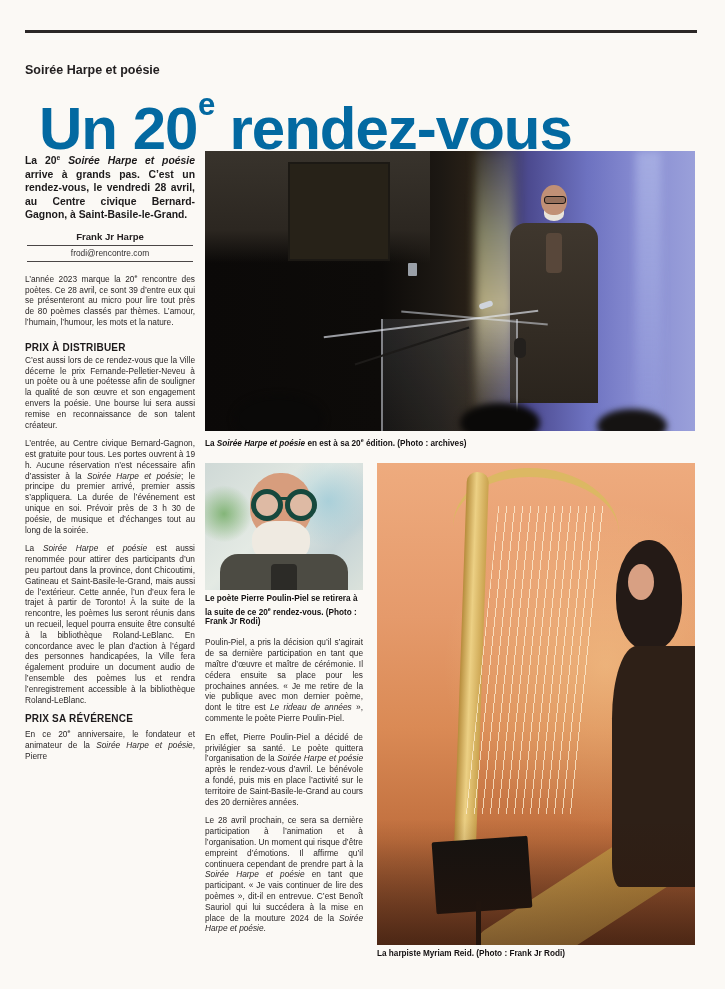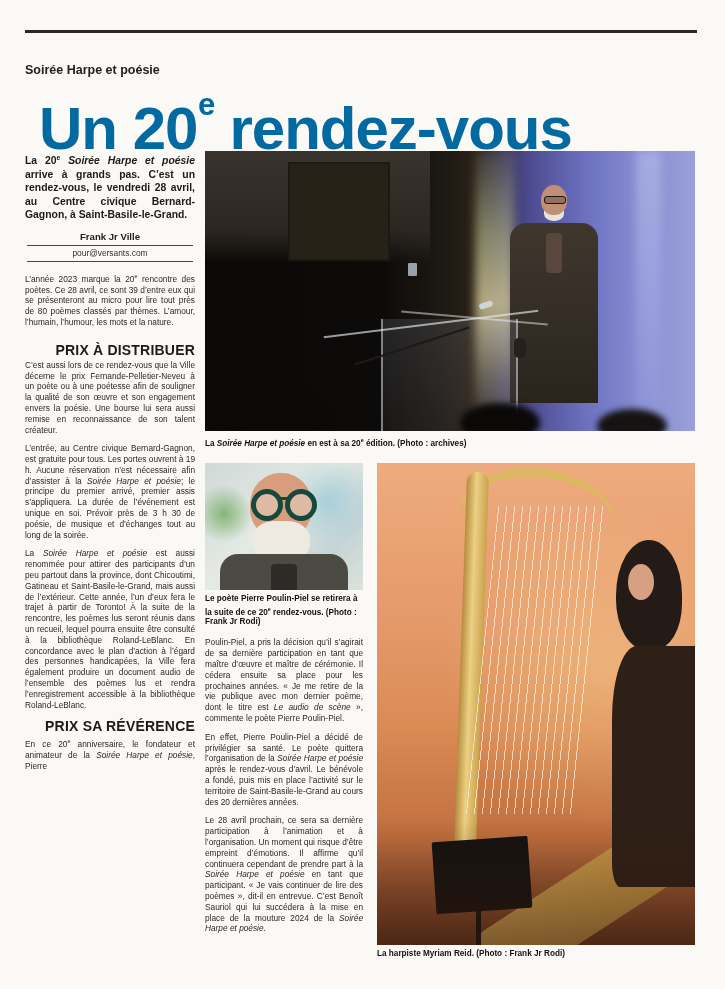--- a/index.html
+++ b/index.html
@@ -34,21 +34,21 @@
   p i{font-style:italic;}
   sup{font-size:.65em;}
   .lead{font-size:10.4px;line-height:13.5px;font-weight:700;color:#1c1a1b;margin-bottom:9px;}
   .byline{text-align:center;margin-bottom:9px;}
   .byline .name{font-size:9.6px;font-weight:800;padding-bottom:3px;}
   .byline .rule{height:1px;background:#4a4646;margin:0 2px;}
   .byline .mail{font-size:8.4px;padding:2px 0 3px 0;color:#333031;}
   .pullquote{margin:12px 2px 14px 2px;text-align:center;color:#5b5c5e;
     font-size:13.5px;line-height:18px;font-weight:700;font-style:italic;}
   .pq-attr{margin-top:0;}
-  .subhead{font-size:14px;font-weight:800;letter-spacing:.2px;color:#1d1a1b;margin:0 0 2px 0;text-align:right;}
+  .subhead{font-size:10px;font-weight:800;letter-spacing:.2px;color:#1d1a1b;margin:0 0 2px 0;}
   
   .photo{position:relative;overflow:hidden;background:#111;}
   .caption{font-size:8.2px;line-height:10px;font-weight:700;color:#131011;margin-top:4px;}
   .caption i{font-style:italic;}
   .photo1{width:490px;height:280px;background:
     linear-gradient(90deg,#0b0908 0%,#0d0b09 36%,#1c1813 48%,#2a2117 55%,#4c4a8f 66%,#6d72c0 78%,#868bd1 88%,#9aa0da 100%);}
   .p1-wall{position:absolute;left:0;top:0;width:46%;height:40%;
     background:linear-gradient(180deg,#38332c 0%,#2c2721 70%,rgba(20,17,14,0) 100%);}
   .p1-door{position:absolute;left:17%;top:4%;width:20%;height:34%;border:2px solid #1c1914;background:#272218;}
   .p1-beam{position:absolute;left:55%;top:0;width:8%;height:100%;filter:blur(5px);
@@ -124,23 +124,23 @@
 
   <div class="kicker">Soirée Harpe et poésie</div>
   <h1 class="headline"><span>Un 20</span><sup>e</sup><span> rendez-vous</span></h1>
 
   <div class="content">
 
     <div class="col1">
       <p class="lead">La 20<sup>e</sup> <i>Soirée Harpe et poésie</i> arrive à grands pas. C’est un rendez-vous, le vendredi 28 avril, au Centre civique Bernard-Gagnon, à Saint-Basile-le-Grand.</p>
 
       <div class="byline">
-        <div class="name">Frank Jr Ville</div>
+        <div class="name">Frank Jr Harpe</div>
         <div class="rule"></div>
-        <div class="mail">pour@versants.com</div>
+        <div class="mail">frodi@rencontre.com</div>
         <div class="rule"></div>
       </div>
 
       <p>L’année 2023 marque la 20<sup>e</sup> rencontre des poètes. Ce 28 avril, ce sont 39 d’entre eux qui se présenteront au micro pour lire tout près de 80 poèmes classés par thèmes. L’amour, l’humain, l’humour, les mots et la nature.</p>
 
       <div class="pullquote">
       </div>
 
       <div class="subhead">PRIX À DISTRIBUER</div>
       <p>C’est aussi lors de ce rendez-vous que la Ville décerne le prix Fernande-Pelletier-Neveu à un poète ou à une poétesse afin de souligner la qualité de son œuvre et son engagement envers la poésie. Une bourse lui sera aussi remise en reconnaissance de son talent créateur.</p>
@@ -186,21 +186,21 @@
             <div class="p2-head"></div>
             <div class="p2-beard"></div>
             <div class="p2-glassL"></div>
             <div class="p2-glassR"></div>
             <div class="p2-bridge"></div>
             <div class="p2-jacket"></div>
             <div class="p2-shirt"></div>
           </div>
           <div class="caption">Le poète Pierre Poulin-Piel se retirera à la suite de ce 20<sup>e</sup> rendez-vous. (Photo : Frank Jr Rodi)</div>
           <div style="height:10px"></div>
-          <p>Poulin-Piel, a pris la décision qu’il s’agirait de sa dernière participation en tant que maître d’œuvre et maître de cérémonie. Il cédera ensuite sa place pour les prochaines années. « Je me retire de la vie publique avec mon dernier poème, dont le titre est <i>Le audio de scène</i> », commente le poète Pierre Poulin-Piel.</p>
+          <p>Poulin-Piel, a pris la décision qu’il s’agirait de sa dernière participation en tant que maître d’œuvre et maître de cérémonie. Il cédera ensuite sa place pour les prochaines années. « Je me retire de la vie publique avec mon dernier poème, dont le titre est <i>Le rideau de années</i> », commente le poète Pierre Poulin-Piel.</p>
           <p>En effet, Pierre Poulin-Piel a décidé de privilégier sa santé. Le poète quittera l’organisation de la <i>Soirée Harpe et poésie</i> après le rendez-vous d’avril. Le bénévole a fondé, puis mis en place l’activité sur le territoire de Saint-Basile-le-Grand au cours des 20 dernières années.</p>
           <p>Le 28 avril prochain, ce sera sa dernière participation à l’animation et à l’organisation. Un moment qui risque d’être empreint d’émotions. Il affirme qu’il continuera cependant de prendre part à la <i>Soirée Harpe et poésie</i> en tant que participant. « Je vais continuer de lire des poèmes », dit-il en entrevue. C’est Benoît Sauriol qui lui succédera à la mise en place de la mouture 2024 de la <i>Soirée Harpe et poésie</i>.</p>
         </div>
 
         <div class="subcolB">
           <div class="photo photo3">
             <div class="p3-neck"></div>
             <div class="p3-column"></div>
             <div class="p3-strings"></div>
             <div class="p3-soundboard"></div>

